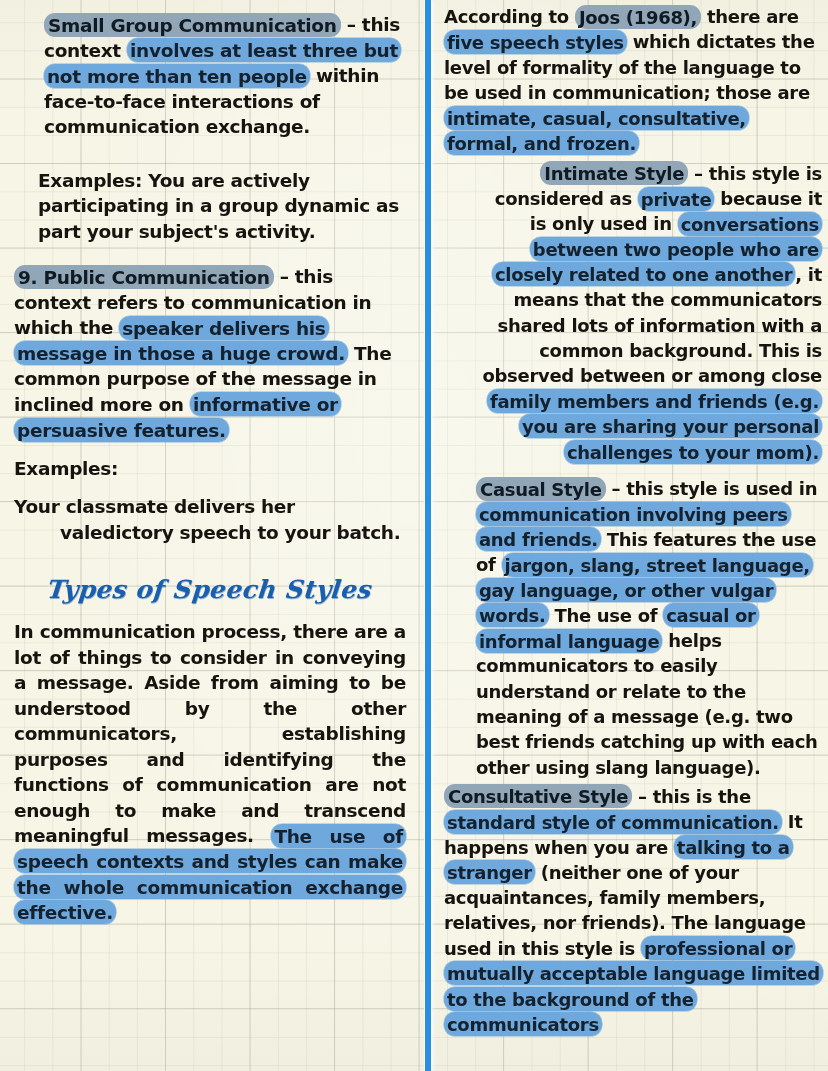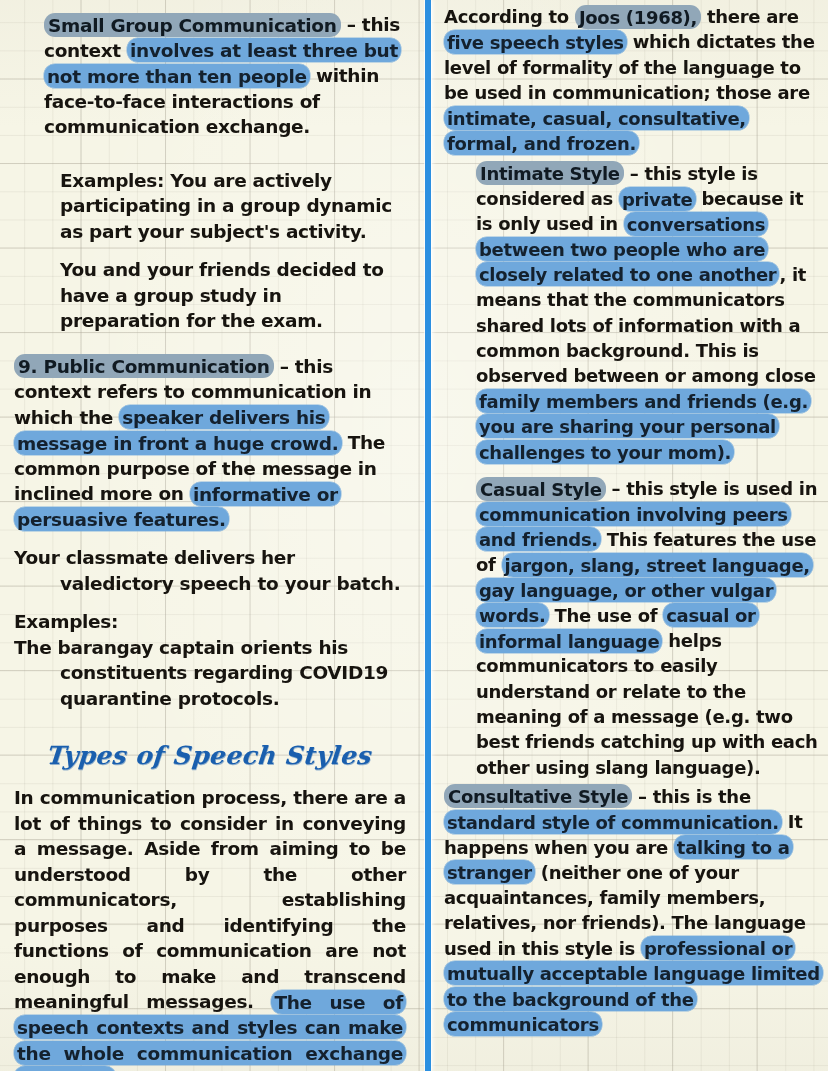--- a/index.html
+++ b/index.html
@@ -64,21 +64,21 @@
   .p {
     font-family: "DejaVu Sans", sans-serif;
     color: #17140f;
     font-weight: 700;
     letter-spacing: -0.3px;
     margin: 0 0 0 0;
   }
 
   
   #col-left .p        { font-size: 18.5px; line-height: 25.5px; }
-  #col-left .indent   { margin-left: 46px; }
+  #col-left .indent   { margin-left: 24px; }
   #col-left .hang     { padding-left: 46px; text-indent: -46px; }
   #col-left .justify  { text-align: justify; }
   #col-left .gap-sm   { margin-top: 13px; }
   #col-left .gap-md   { margin-top: 20px; }
   #col-left .gap-lg   { margin-top: 28px; }
 
   
   #col-right .p       { font-size: 18px; line-height: 25.3px; }
   #col-right .indent  { margin-left: 32px; }
 
@@ -135,47 +135,45 @@
   <div id="divider"></div>
 
   <div class="column" id="col-left">
 
     <div class="p bullet-row hang" style="padding-left:30px;text-indent:-30px;">
       <span class="bullet-dot">•</span><span class="hl-term">Small Group Communication</span><span> – this context </span><span class="hl">involves at least three but not more than ten people</span><span> within face-to-face interactions of communication exchange.</span>
     </div>
 
     <div class="p indent gap-lg">Examples: You are actively participating in a group dynamic as part your subject's activity.</div>
 
-    <div class="p indent gap-sm">You and your friends decided to have a group study in preparation for the exam.</div>
 
     <div class="p gap-md">
-      <span class="hl-term">9. Public Communication</span><span> – this context refers to communication in which the </span><span class="hl">speaker delivers his message in front a huge crowd.</span><span> The common purpose of the message in inclined more on </span><span class="hl">informative or persuasive features.</span>
+      <span class="hl-term">9. Public Communication</span><span> – this context refers to communication in which the </span><span class="hl">speaker delivers his message in those a huge crowd.</span><span> The common purpose of the message in inclined more on </span><span class="hl">informative or persuasive features.</span>
     </div>
+
+    <div class="p gap-sm">Examples:</div>
 
     <div class="p hang gap-sm">Your classmate delivers her valedictory speech to your batch.</div>
 
-    <div class="p gap-sm">Examples:</div>
-
-    <div class="p hang">The barangay captain orients his constituents regarding COVID19 quarantine protocols.</div>
 
     <div class="script-head gap-lg" style="margin-top:30px;">Types of Speech Styles</div>
 
     <div class="p justify" style="margin-top:14px;">
       <span>In communication process, there are a lot of things to consider in conveying a message. Aside from aiming to be understood by the other communicators, establishing purposes and identifying the functions of communication are not enough to make and transcend meaningful messages. </span><span class="hl">The use of speech contexts and styles can make the whole communication exchange effective.</span>
     </div>
 
   </div>
 
   <div class="column" id="col-right">
 
     <div class="p">
       <span>According to </span><span class="hl-term">Joos (1968),</span><span> there are </span><span class="hl">five speech styles</span><span> which dictates the level of formality of the language to be used in communication; those are </span><span class="hl">intimate, casual, consultative, formal, and frozen.</span>
     </div>
 
-    <div class="p indent" style="margin-top:5px;">
+    <div class="p indent" style="margin-top:5px;text-align:right;">
       <span class="hl-term">Intimate Style</span><span> – this style is considered as </span><span class="hl">private</span><span> because it is only used in </span><span class="hl">conversations between two people who are closely related to one another</span><span>, it means that the communicators shared lots of information with a common background. This is observed between or among close </span><span class="hl">family members and friends (e.g. you are sharing your personal challenges to your mom).</span>
     </div>
 
     <div class="p indent" style="margin-top:12px;">
       <span class="hl-term">Casual Style</span><span> – this style is used in </span><span class="hl">communication involving peers and friends.</span><span> This features the use of </span><span class="hl">jargon, slang, street language, gay language, or other vulgar words.</span><span> The use of </span><span class="hl">casual or informal language</span><span> helps communicators to easily understand or relate to the meaning of a message (e.g. two best friends catching up with each other using slang language).</span>
     </div>
 
     <div class="p" style="margin-top:4px;">
       <span class="hl-term">Consultative Style</span><span> – this is the </span><span class="hl">standard style of communication.</span><span> It happens when you are </span><span class="hl">talking to a stranger</span><span> (neither one of your acquaintances, family members, relatives, nor friends). The language used in this style is </span><span class="hl">professional or mutually acceptable language limited to the background of the communicators</span>
     </div>

